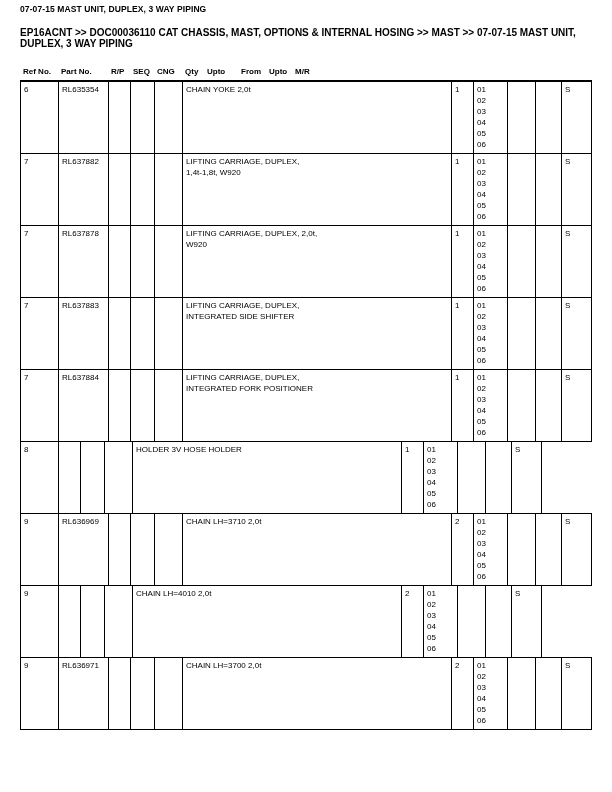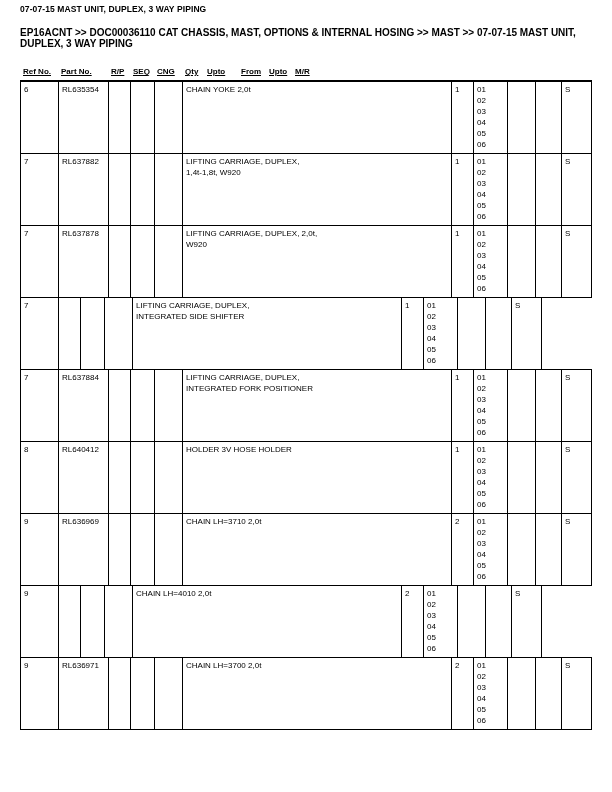--- a/index.html
+++ b/index.html
@@ -29,21 +29,20 @@
   }
 
   .table { width: 572px; }
 
   .thead {
     display: flex;
     font-size: 8px;
     font-weight: bold;
     padding-bottom: 4px;
     border-bottom: 2px solid #000;
-    text-decoration: underline;
   }
   .thead .hc { padding-left: 3px; }
 
   .trow {
     display: flex;
     font-size: 8px;
     line-height: 11px;
     border-bottom: 1px solid #000;
   }
   .trow .cell {
@@ -146,20 +145,21 @@
 04
 05
 06</div>
     <div class="cell c-from"></div>
     <div class="cell c-upto"></div>
     <div class="cell c-mr">S</div>
   </div>
 
   <div class="trow">
     <div class="cell c-ref">7</div>
+    <div class="cell c-part">RL637883</div>
     <div class="cell c-rp"></div>
     <div class="cell c-seq"></div>
     <div class="cell c-cng"></div>
     <div class="cell c-desc">LIFTING CARRIAGE, DUPLEX,
 INTEGRATED SIDE SHIFTER</div>
     <div class="cell c-qty">1</div>
     <div class="cell c-model">01
 02
 03
 04
@@ -185,21 +185,20 @@
 04
 05
 06</div>
     <div class="cell c-from"></div>
     <div class="cell c-upto"></div>
     <div class="cell c-mr">S</div>
   </div>
 
   <div class="trow">
     <div class="cell c-ref">8</div>
-    <div class="cell c-part">RL640412</div>
     <div class="cell c-rp"></div>
     <div class="cell c-seq"></div>
     <div class="cell c-cng"></div>
     <div class="cell c-desc">HOLDER 3V HOSE HOLDER</div>
     <div class="cell c-qty">1</div>
     <div class="cell c-model">01
 02
 03
 04
 05

